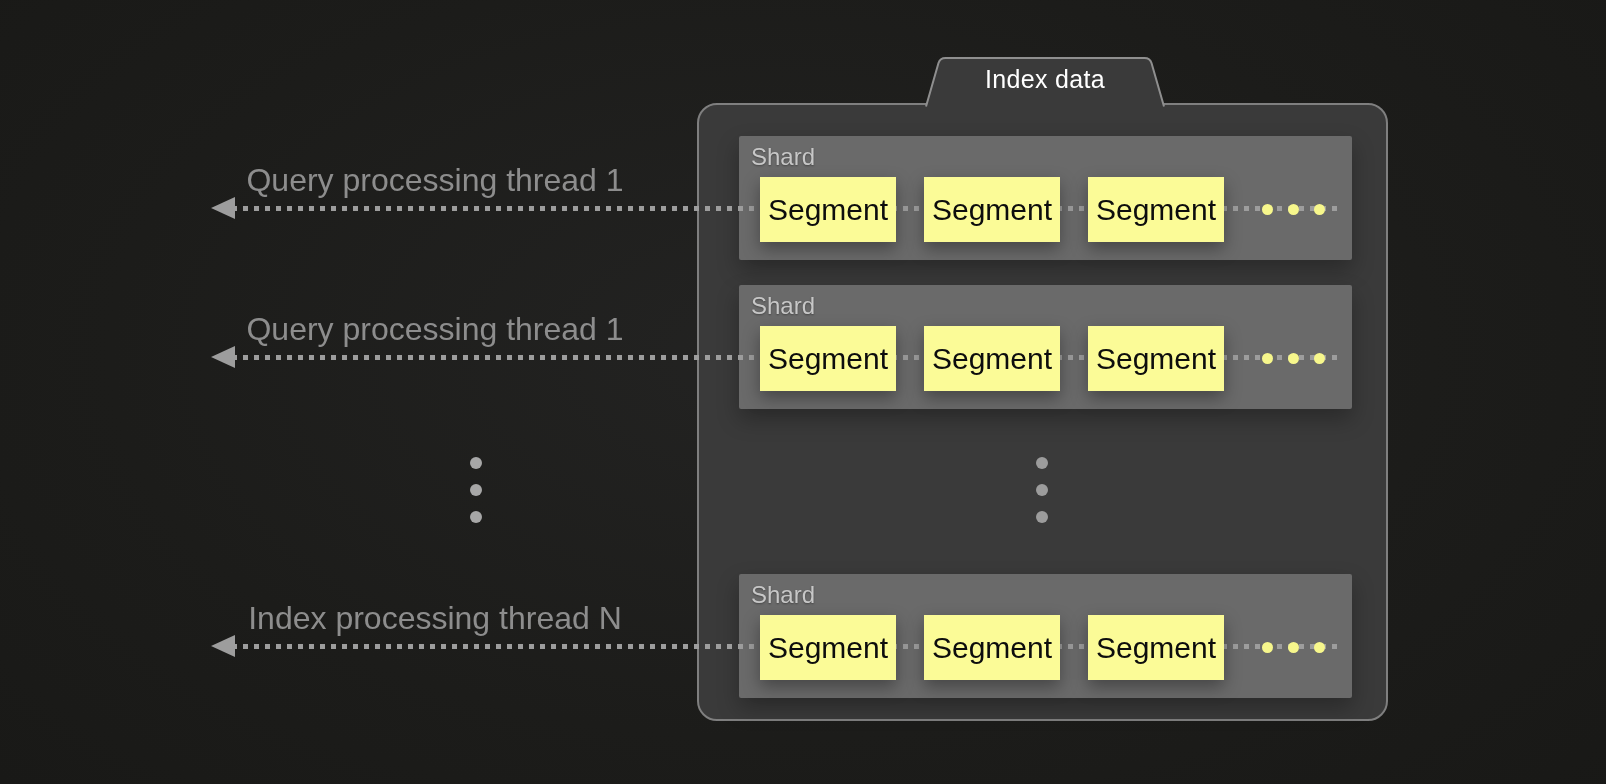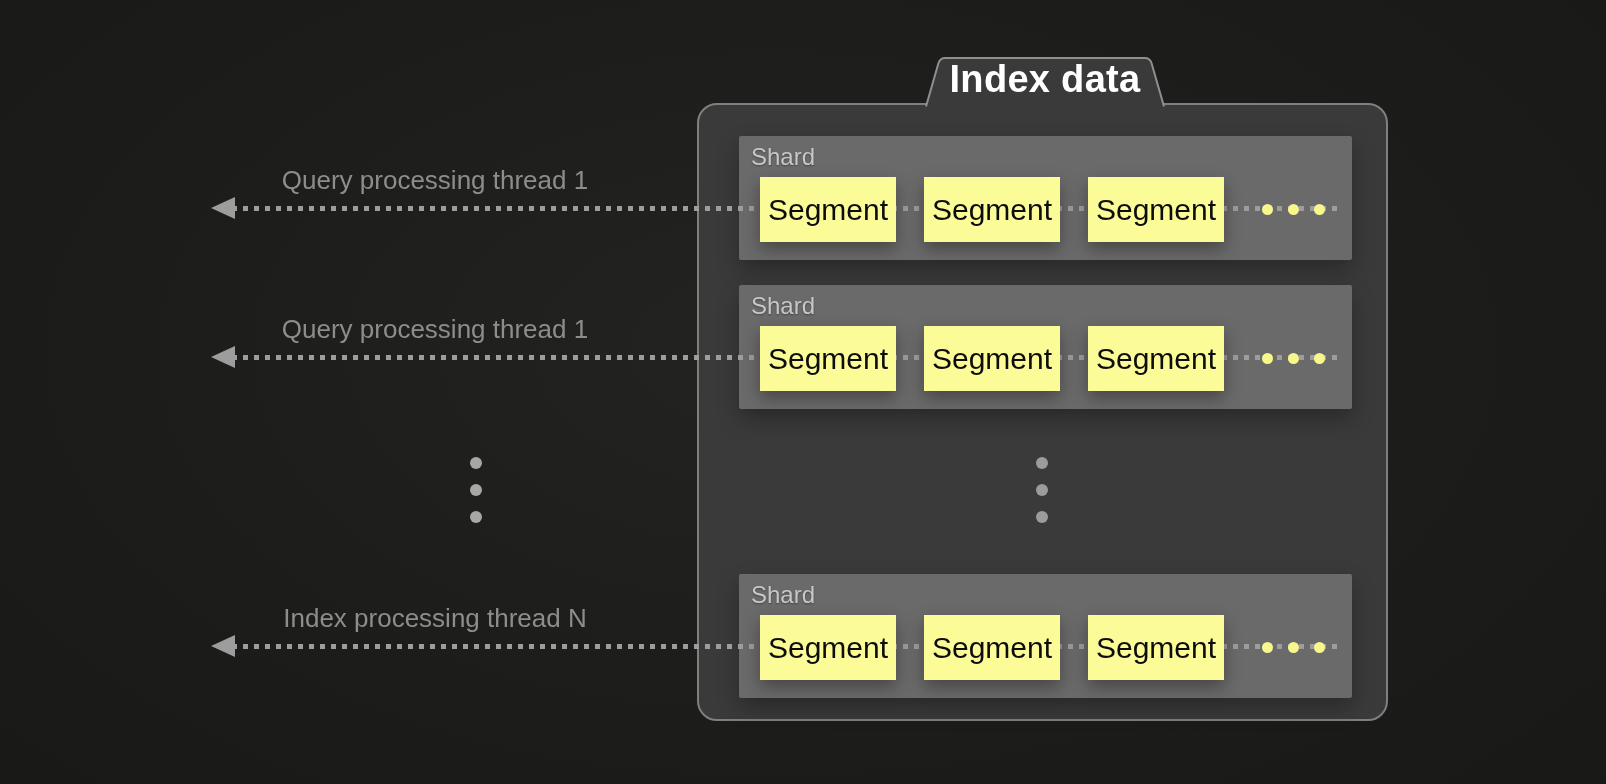--- a/index.html
+++ b/index.html
@@ -33,22 +33,22 @@
   }
   .tab-title {
     position: absolute;
     left: 219px;
     top: -47px;
     width: 254px;
     height: 42px;
     line-height: 42px;
     text-align: center;
     color: #ffffff;
-    font-size: 38px;
-    font-weight: 700;
+    font-size: 25px;
+    font-weight: 400;
     letter-spacing: 0.3px;
   }
 
   
   .shard {
     position: absolute;
     left: 40px;
     width: 613px;
     height: 124px;
     background: #6a6a6a;
@@ -125,21 +125,21 @@
   .thread-head.h1 { top: 197px; }
   .thread-head.h2 { top: 346px; }
   .thread-head.h3 { top: 635px; }
   .thread-label {
     position: absolute;
     left: 235px;
     width: 400px;
     height: 32px;
     line-height: 32px;
     text-align: center;
-    font-size: 26px;
+    font-size: 32px;
     color: #8d8d8d;
   }
   .thread-label.tl1 { top: 164px; }
   .thread-label.tl2 { top: 313px; }
   .thread-label.tl3 { top: 602px; }
 
   
   .v-ellipsis {
     position: absolute;
     display: flex;

